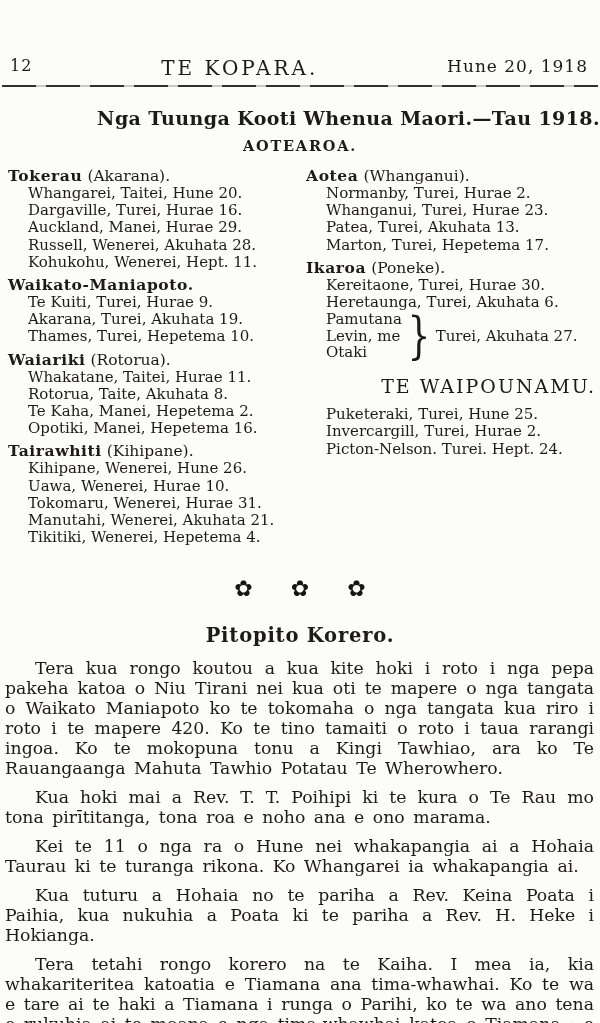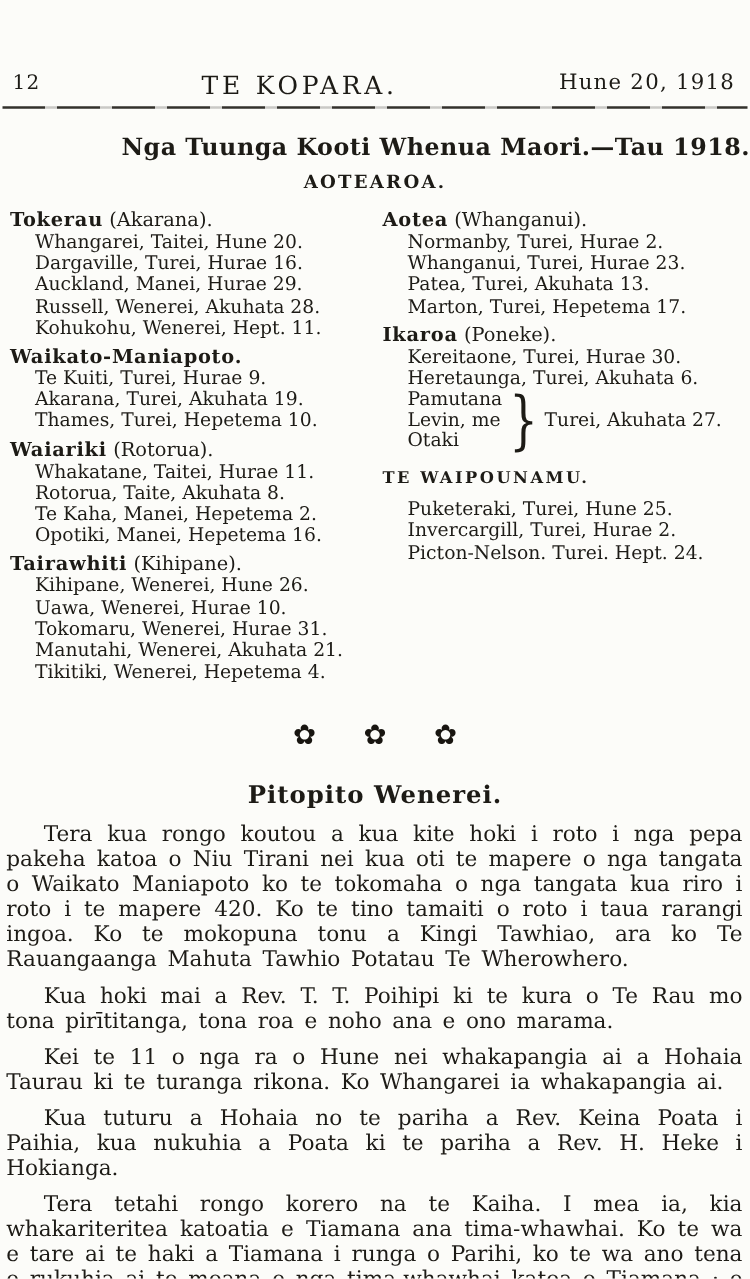--- a/index.html
+++ b/index.html
@@ -42,21 +42,21 @@
   .entry{padding-left:20px;font-size:15px;line-height:17.2px;white-space:nowrap;}
   
   .brace-row{display:flex;align-items:center;padding-left:20px;}
   .brace-names div{font-size:15px;line-height:16.5px;white-space:nowrap;}
   .brace-glyph{
     font-size:50px;line-height:1;font-weight:300;
     transform:scale(.72,1.02);margin:0 1px;
     font-family:"DejaVu Serif",serif;
   }
   .brace-date{font-size:15px;white-space:nowrap;}
-  .south-head{margin:14px 0 9px 0;text-align:left;font-weight:bold;font-size:13px;letter-spacing:2px;white-space:nowrap;}
+  .south-head{margin:14px 0 9px 0;text-align:right;font-weight:normal;font-size:19px;letter-spacing:2px;white-space:nowrap;}
   
   .divider{
     margin-top:32px;display:flex;justify-content:center;gap:38px;
     font-family:"DejaVu Sans",sans-serif;font-size:22px;line-height:1;color:#181510;
   }
   
   .art-title{margin-top:24px;text-align:center;font-weight:bold;font-size:19.5px;letter-spacing:.8px;}
   .art-body{margin:11px 6px 0 5px;}
   .para{
     font-size:17.3px;line-height:20px;
@@ -164,21 +164,21 @@
 
     </div>
   </div>
 
   <div class="divider">
     <span>✿</span>
     <span>✿</span>
     <span>✿</span>
   </div>
 
-  <div class="art-title">Pitopito Wenerei.</div>
+  <div class="art-title">Pitopito Korero.</div>
   <div class="art-body">
     <p class="para">Tera kua rongo koutou a kua kite hoki i roto i nga pepa pakeha katoa o Niu Tirani nei kua oti te mapere o nga tangata o Waikato Maniapoto ko te tokomaha o nga tangata kua riro i roto i te mapere 420.  Ko te tino tamaiti o roto i taua rarangi ingoa.  Ko te mokopuna tonu a Kingi Tawhiao, ara ko Te Rauangaanga Mahuta Tawhio Potatau Te Wherowhero.</p>
     <p class="para">Kua hoki mai a Rev. T. T. Poihipi ki te kura o Te Rau mo tona pirītitanga, tona roa e noho ana e ono marama.</p>
     <p class="para">Kei te 11 o nga ra o Hune nei whakapangia ai a Hohaia Taurau ki te turanga rikona.  Ko Whangarei ia whakapangia ai.</p>
     <p class="para">Kua tuturu a Hohaia no te pariha a Rev. Keina Poata i Paihia, kua nukuhia a Poata ki te pariha a Rev. H. Heke i Hokianga.</p>
     <p class="para">Tera tetahi rongo korero na te Kaiha.  I mea ia, kia whakariteritea katoatia e Tiamana ana tima-whawhai.  Ko te wa e tare ai te haki a Tiamana i runga o Parihi, ko te wa ano tena e rukuhia ai te moana e nga tima-whawhai katoa o Tiamana ; e mohiotia ai e nga iwi katoa, ae, ko Tiamana ano ke te Tangaroa o te moana, ehara i te Ingarihi.</p>
   </div>
 
 </div>
 

